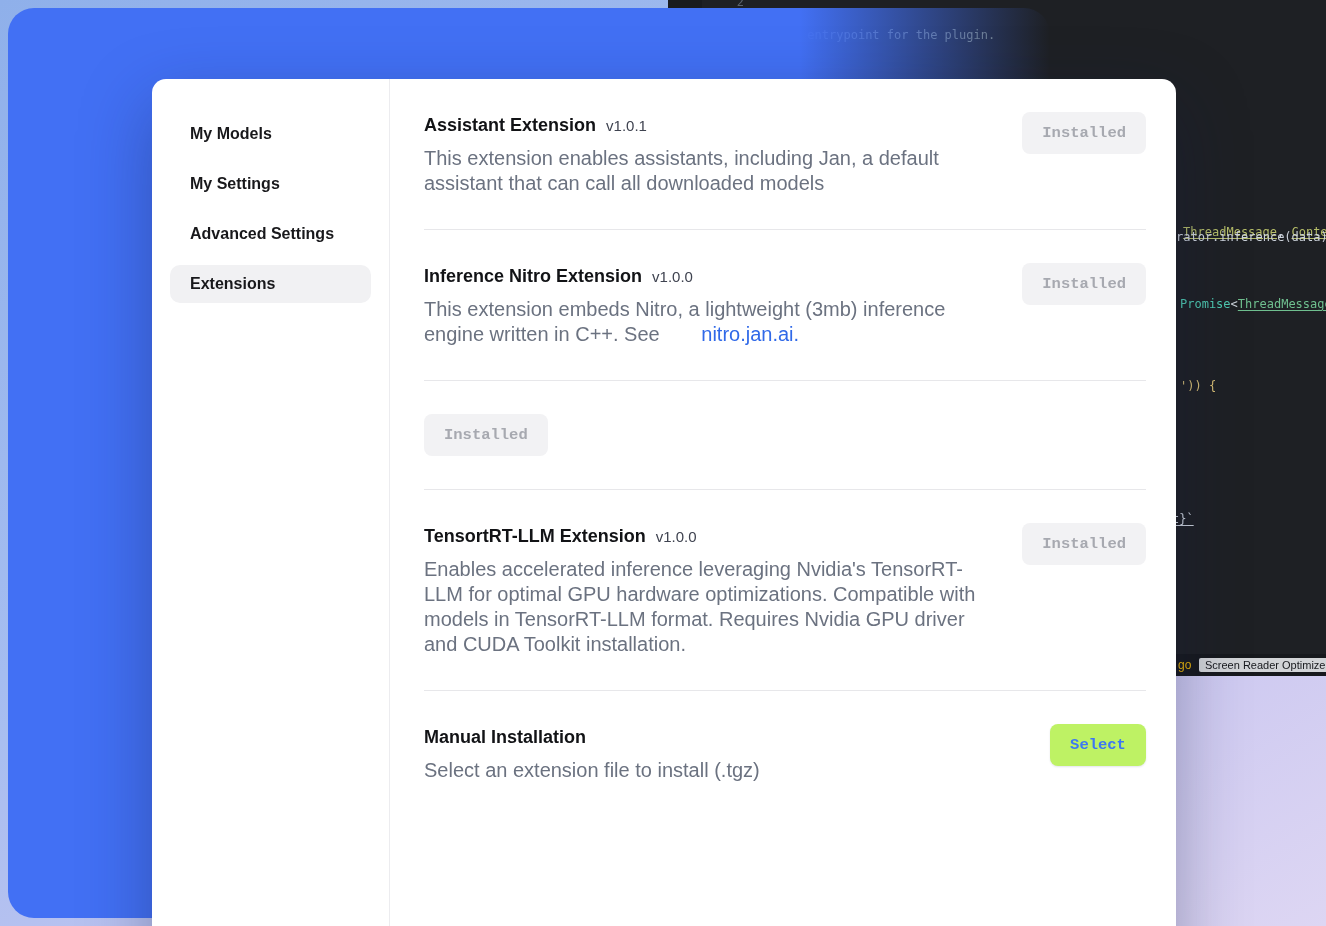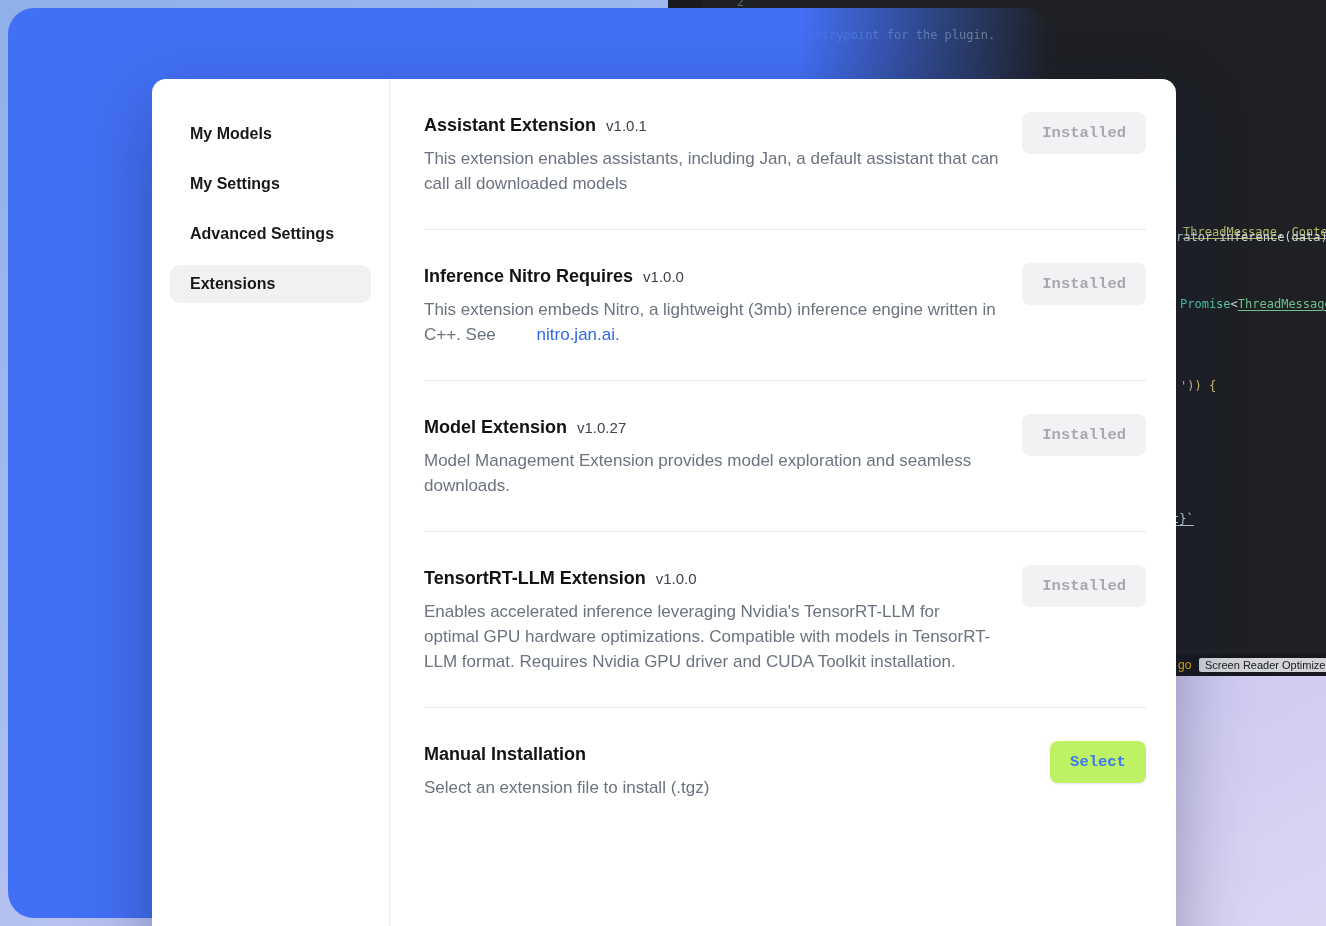--- a/index.html
+++ b/index.html
@@ -78,21 +78,21 @@
   .content { flex:1; padding:33px 30px 0 34px; }
   .row {
     display:flex; justify-content:space-between; align-items:flex-start;
     padding:33px 0; border-bottom:1px solid #e7e7ea;
   }
   .row:first-child { padding-top:0; }
   .row:last-child { border-bottom:none; }
   .row-text { max-width:585px; }
   .ext-name { font-size:18px; line-height:26px; font-weight:700; color:#121316; }
   .ext-ver  { font-size:15px; font-weight:500; color:#3f4350; margin-left:10px; }
-  .ext-desc { margin-top:8px; font-size:17px; line-height:25px; color:#6b7280; max-width:575px; }
+  .ext-desc { margin-top:8px; font-size:20px; line-height:25px; color:#6b7280; max-width:575px; }
   .link { color:#3069e8; cursor:pointer;margin-left:36px; }
   .btn {
     min-width:115px; height:42px; border:none; border-radius:8px;
     background:#f2f2f4; color:#a7a9b0; font-family:Liberation Mono, monospace;
     font-size:15.5px; font-weight:600; display:flex; align-items:center; justify-content:center;
     padding:0 20px; flex:0 0 auto; cursor:default;
   }
   .btn.select {
     min-width:96px; color:#3d77f3; background:#bef264; cursor:pointer;
     box-shadow:0 1px 2px rgba(30,40,90,.12);
@@ -160,31 +160,27 @@
     <div class="row">
       <div class="row-text">
         <div><span class="ext-name">Assistant Extension</span><span class="ext-ver">v1.0.1</span></div>
         <div class="ext-desc">This extension enables assistants, including Jan, a default assistant that can call all downloaded models</div>
       </div>
       <button class="btn">Installed</button>
     </div>
 
     <div class="row">
       <div class="row-text">
-        <div><span class="ext-name">Inference Nitro Requires</span><span class="ext-ver">v1.0.0</span></div>
+        <div><span class="ext-name">Inference Nitro Extension</span><span class="ext-ver">v1.0.0</span></div>
         <div class="ext-desc"><span>This extension embeds Nitro, a lightweight (3mb) inference engine written in C++. See </span><span class="link">nitro.jan.ai.</span></div>
       </div>
       <button class="btn">Installed</button>
     </div>
 
     <div class="row">
-      <div class="row-text">
-        <div><span class="ext-name">Model Extension</span><span class="ext-ver">v1.0.27</span></div>
-        <div class="ext-desc">Model Management Extension provides model exploration and seamless downloads.</div>
-      </div>
       <button class="btn">Installed</button>
     </div>
 
     <div class="row">
       <div class="row-text">
         <div><span class="ext-name">TensortRT-LLM Extension</span><span class="ext-ver">v1.0.0</span></div>
         <div class="ext-desc">Enables accelerated inference leveraging Nvidia's TensorRT-LLM for optimal GPU hardware optimizations. Compatible with models in TensorRT-LLM format. Requires Nvidia GPU driver and CUDA Toolkit installation.</div>
       </div>
       <button class="btn">Installed</button>
     </div>

